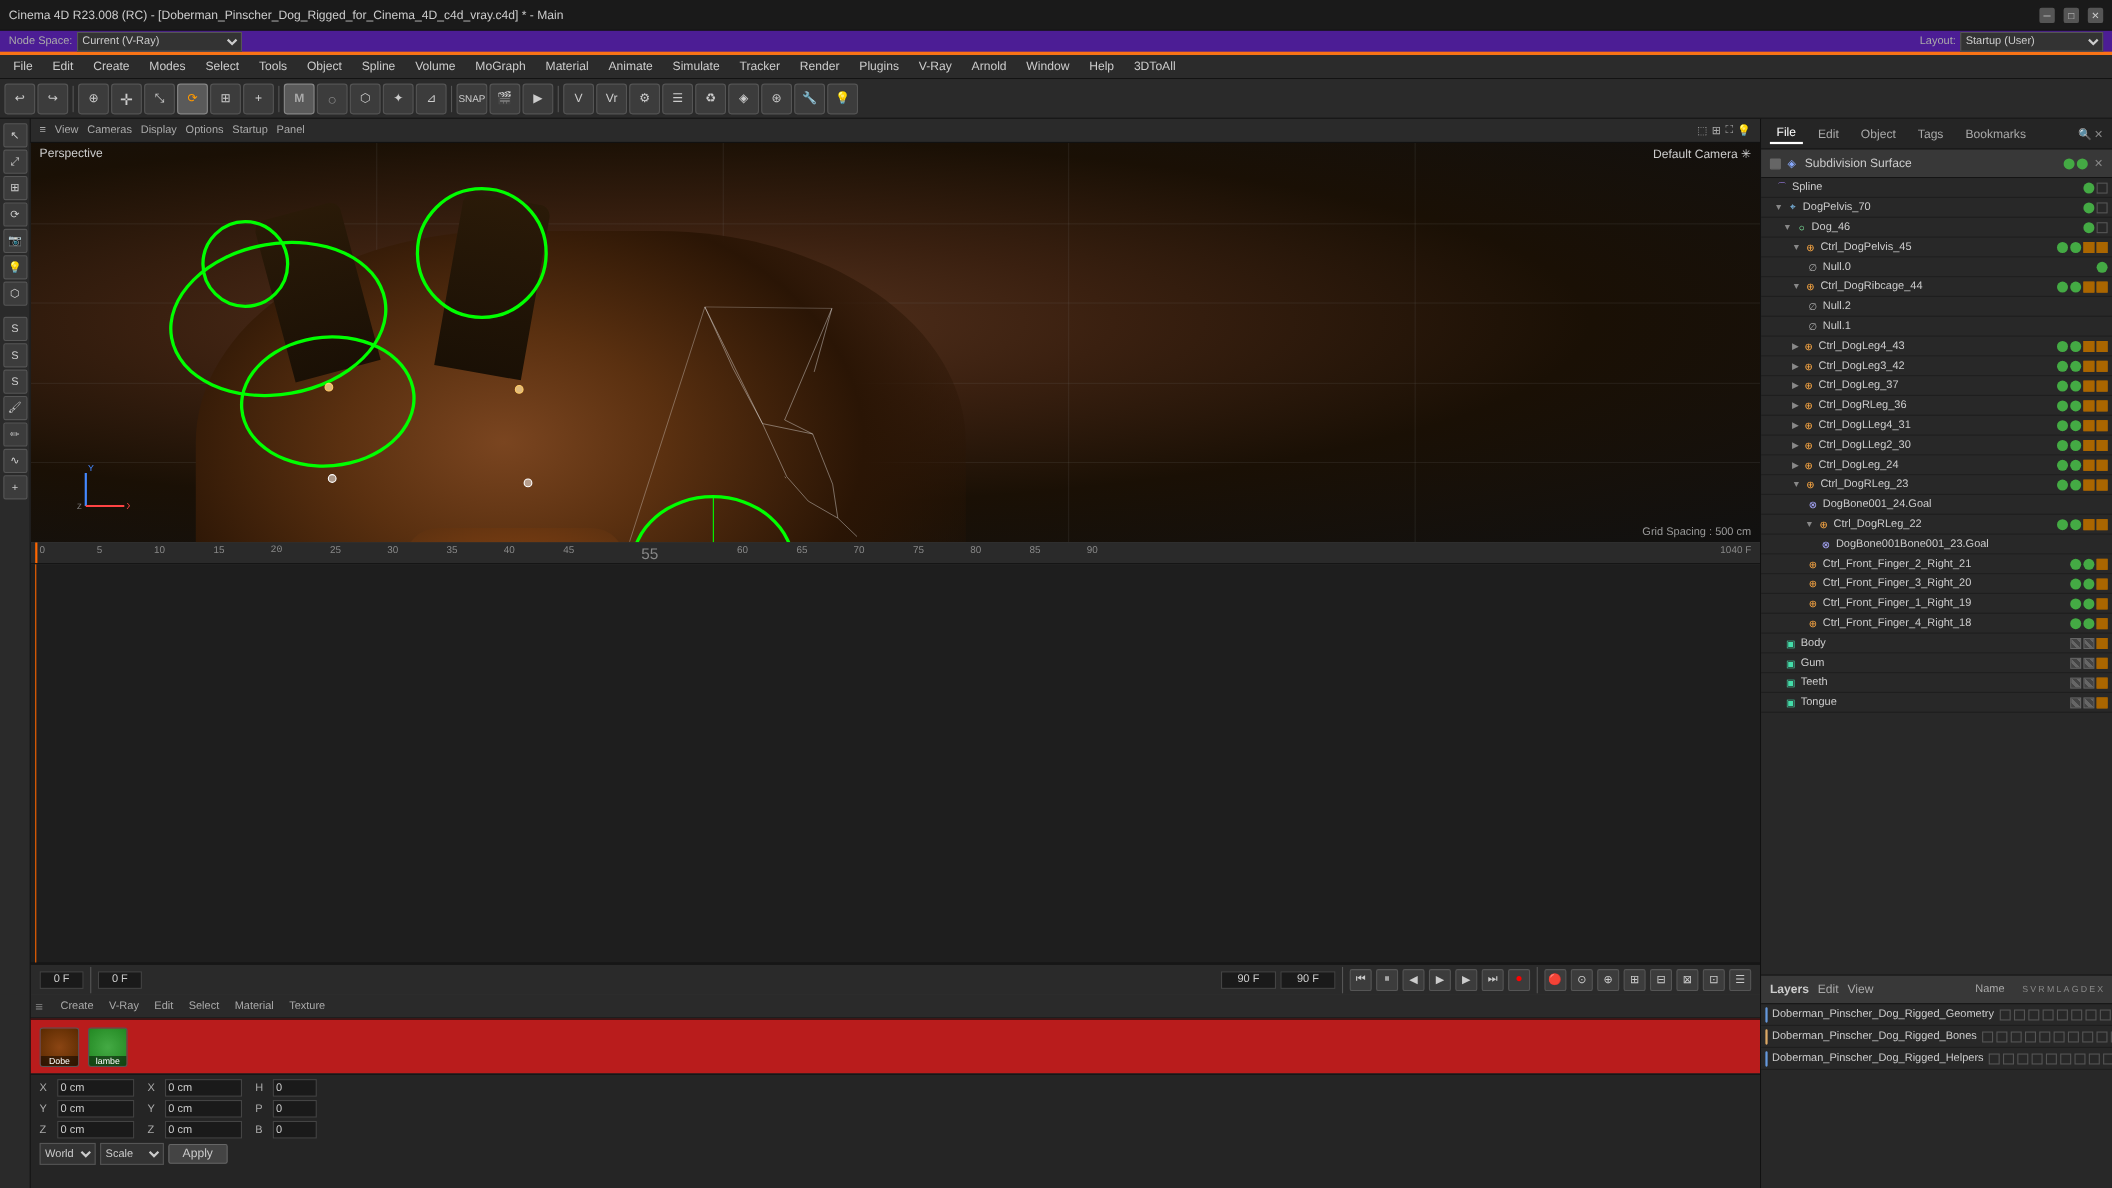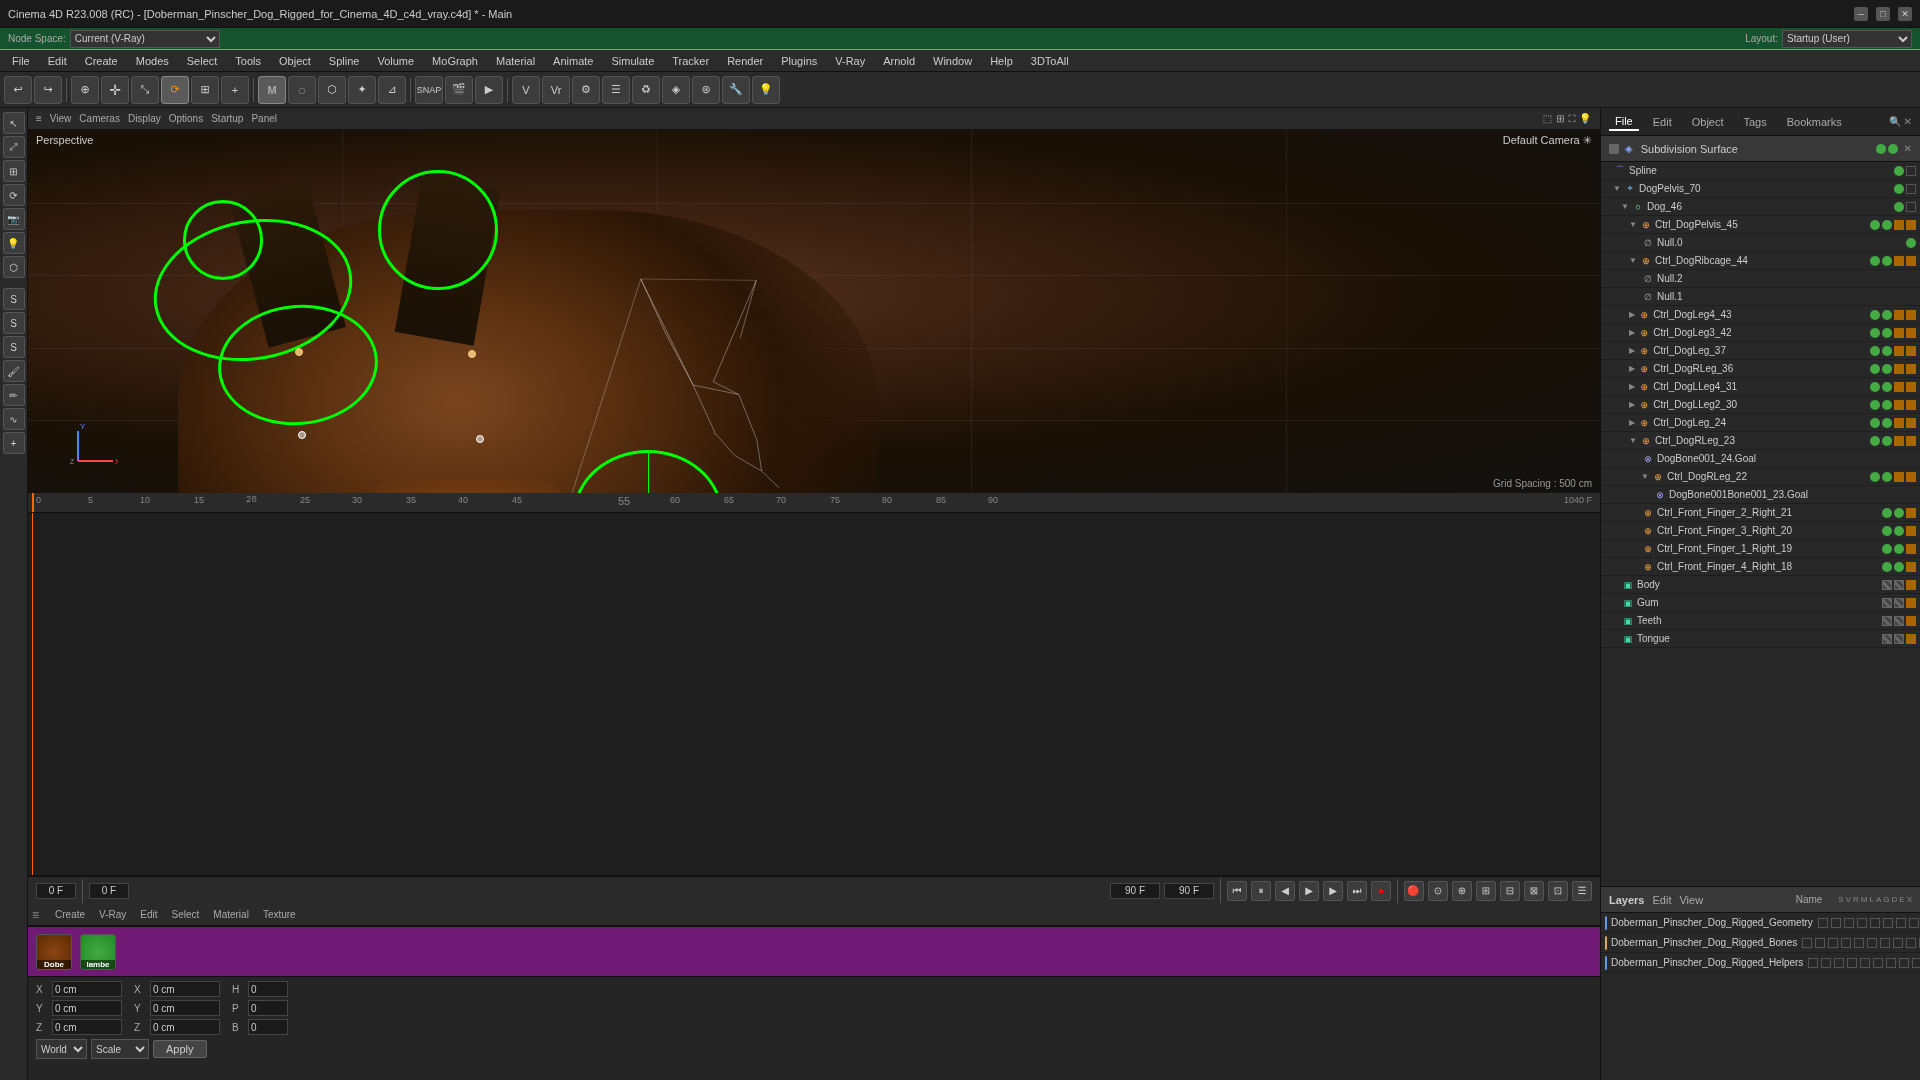--- a/index.html
+++ b/index.html
@@ -200,27 +200,26 @@
       background: #1a1a1a;
       border: 1px solid #444;
       color: #ccc;
       font-size: 10px;
       text-align: center;
     }
 
     
     #materials-bar {
       height: 50px;
-      background: #701a75;
+      background: #b91c1c;
       border-top: 1px solid #111;
       display: flex;
       align-items: center;
       padding: 0 8px;
       gap: 8px;
-      font-weight: bold;
     }
     .material-swatch {
       width: 36px; height: 36px;
       border: 1px solid #555;
       border-radius: 3px;
       cursor: pointer;
       position: relative;
       overflow: hidden;
     }
 
@@ -401,25 +400,25 @@
       border: 1px solid #666;
       border-radius: 1px;
       margin-right: 2px;
     }
 
     .icons-row { display: flex; gap: 1px; margin-left: auto; align-items: center; }
 
     
     #top-bar {
       height: 22px;
-      background: #14532d;
+      background: #4c1d95;
       display: flex;
       align-items: center;
       padding: 0 8px;
-      border-bottom: 1px solid #f97316;
+      border-bottom: 3px solid #f97316;
     }
   </style>
 </head>
 <body>
 
 <div id="titlebar">
   <span id="titlebar-title-text">Cinema 4D R23.008 (RC) - [Doberman_Pinscher_Dog_Rigged_for_Cinema_4D_c4d_vray.c4d] * - Main</span>
   <div id="titlebar-controls">
     <div class="title-btn">─</div>
     <div class="title-btn">□</div>
@@ -619,21 +618,21 @@
         <span style="position:absolute;left:60px;top:2px;font-size:9px;color:#888;">5</span>
         <span style="position:absolute;left:112px;top:2px;font-size:9px;color:#888;">10</span>
         <span style="position:absolute;left:166px;top:2px;font-size:9px;color:#888;">15</span>
         <span style="position:absolute;left:218px;top:2px;font-size:9px;color:#888;font-family:Liberation Mono, monospace;">20</span>
         <span style="position:absolute;left:272px;top:2px;font-size:9px;color:#888;">25</span>
         <span style="position:absolute;left:324px;top:2px;font-size:9px;color:#888;">30</span>
         <span style="position:absolute;left:378px;top:2px;font-size:9px;color:#888;">35</span>
         <span style="position:absolute;left:430px;top:2px;font-size:9px;color:#888;">40</span>
         <span style="position:absolute;left:484px;top:2px;font-size:9px;color:#888;">45</span>
         <span style="position:absolute;left:536px;top:2px;font-size:9px;color:#888;margin-top:46px;">50</span>
-        <span style="position:absolute;left:590px;top:2px;font-size:11px;color:#888;">55</span>
+        <span style="position:absolute;left:555px;top:2px;font-size:14px;color:#888;">55</span>
         <span style="position:absolute;left:642px;top:2px;font-size:9px;color:#888;">60</span>
         <span style="position:absolute;left:696px;top:2px;font-size:9px;color:#888;">65</span>
         <span style="position:absolute;left:748px;top:2px;font-size:9px;color:#888;">70</span>
         <span style="position:absolute;left:802px;top:2px;font-size:9px;color:#888;">75</span>
         <span style="position:absolute;left:854px;top:2px;font-size:9px;color:#888;">80</span>
         <span style="position:absolute;left:908px;top:2px;font-size:9px;color:#888;">85</span>
         <span style="position:absolute;left:960px;top:2px;font-size:9px;color:#888;">90</span>
         <span style="position:absolute;right:8px;top:2px;font-size:9px;color:#888;">1040 F</span>
       </div>
     </div>

